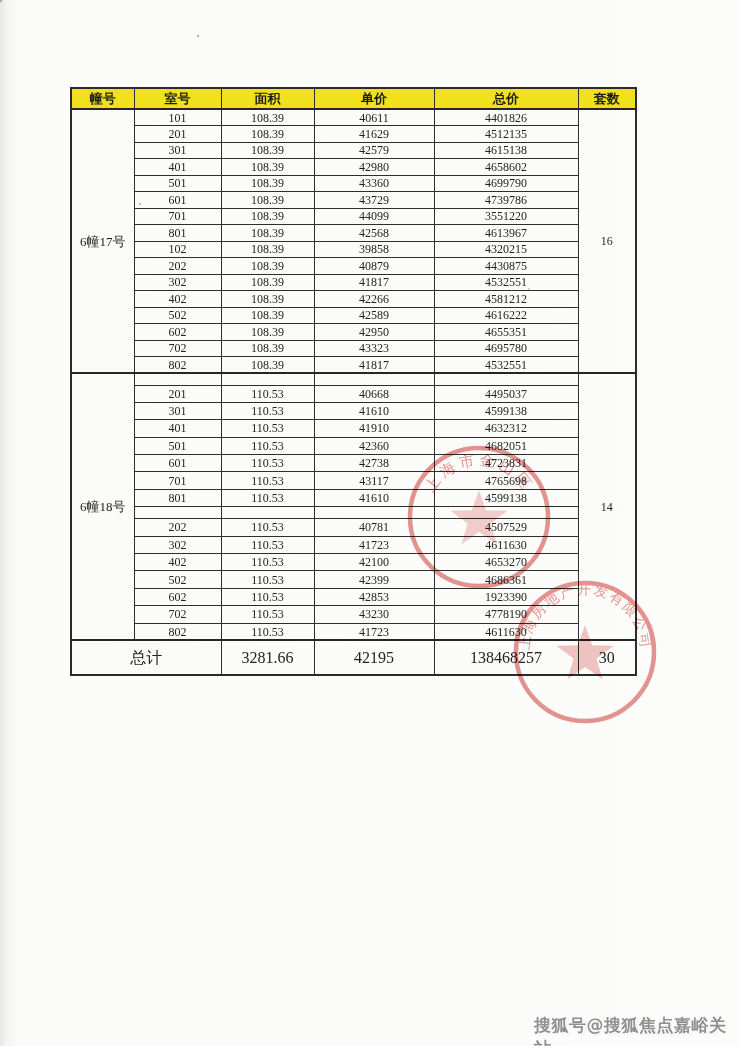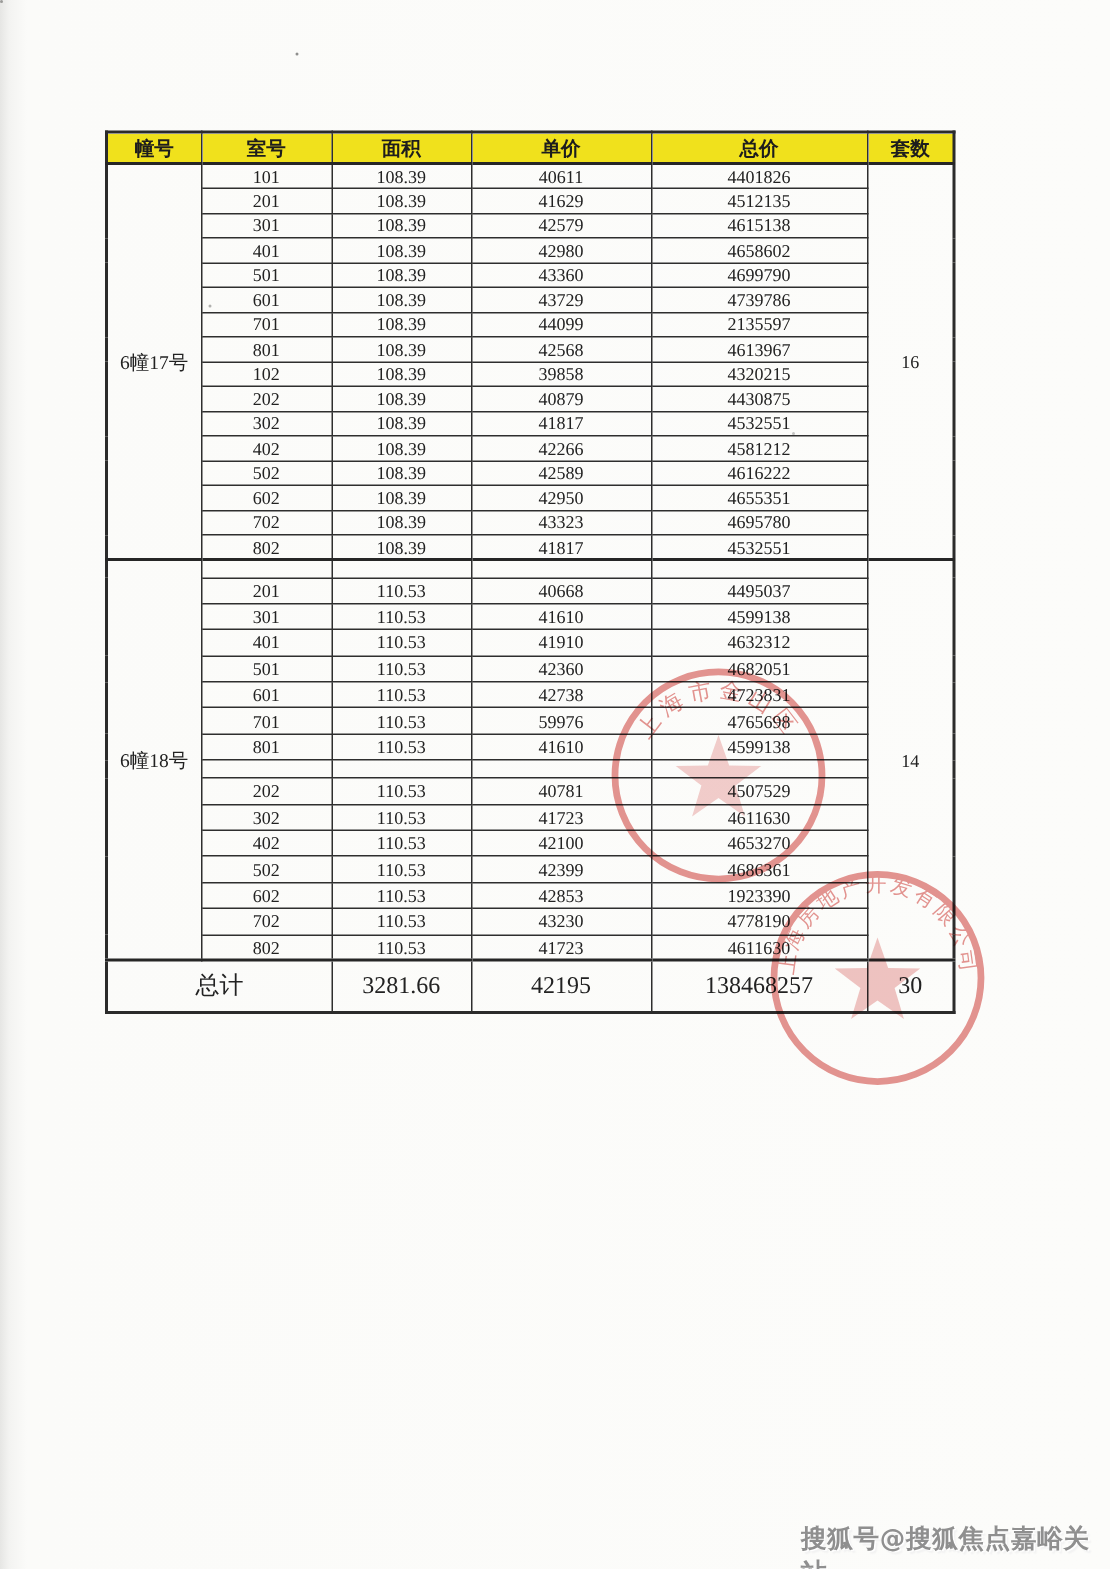--- a/index.html
+++ b/index.html
@@ -116,21 +116,21 @@
         <tr class="s0">
           <td>601</td>
           <td>108.39</td>
           <td>43729</td>
           <td>4739786</td>
         </tr>
         <tr class="s0">
           <td>701</td>
           <td>108.39</td>
           <td>44099</td>
-          <td>2135597</td>
+          <td>3551220</td>
         </tr>
         <tr class="s0">
           <td>801</td>
           <td>108.39</td>
           <td>42568</td>
           <td>4613967</td>
         </tr>
         <tr class="s0">
           <td>102</td>
           <td>108.39</td>
@@ -213,21 +213,21 @@
         </tr>
         <tr class="s1">
           <td>601</td>
           <td>110.53</td>
           <td>42738</td>
           <td>4723831</td>
         </tr>
         <tr class="s1">
           <td>701</td>
           <td>110.53</td>
-          <td>59976</td>
+          <td>43117</td>
           <td>4765698</td>
         </tr>
         <tr class="s1">
           <td>801</td>
           <td>110.53</td>
           <td>41610</td>
           <td>4599138</td>
         </tr>
         <tr class="empty">
           <td></td>

